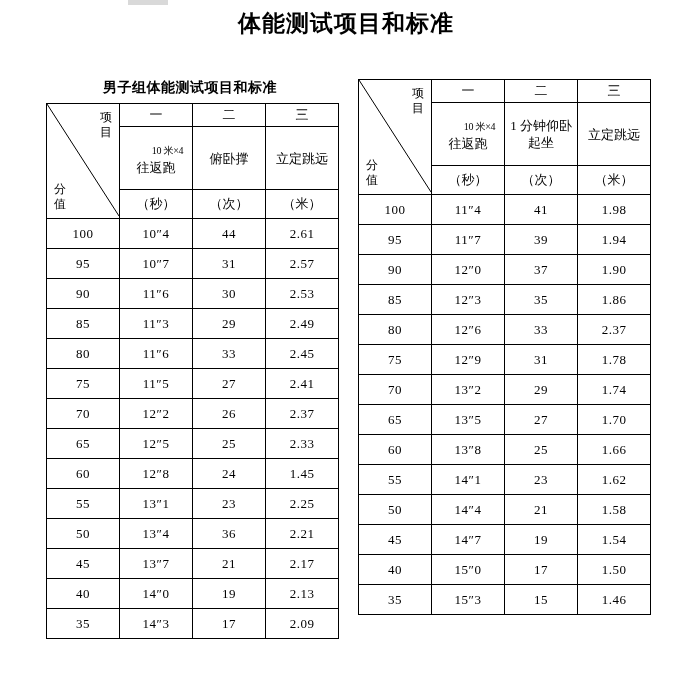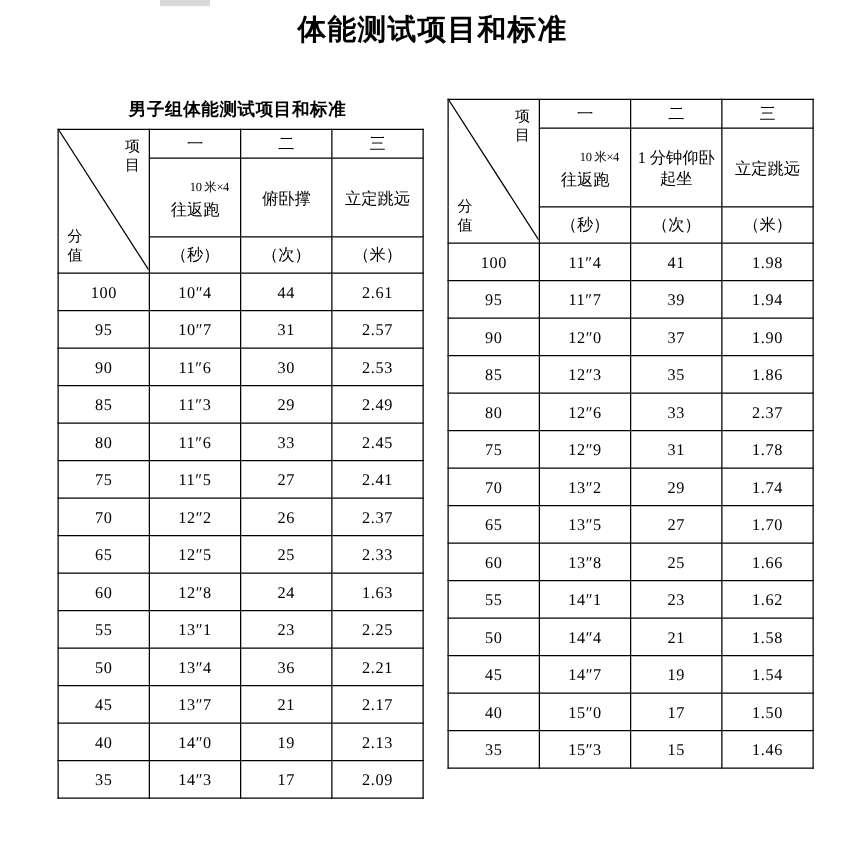--- a/index.html
+++ b/index.html
@@ -214,21 +214,21 @@
         <tr>
           <td class="val">65</td>
           <td class="val">12″5</td>
           <td class="val">25</td>
           <td class="val">2.33</td>
         </tr>
         <tr>
           <td class="val">60</td>
           <td class="val">12″8</td>
           <td class="val">24</td>
-          <td class="val">1.63</td>
+          <td class="val">1.45</td>
         </tr>
         <tr>
           <td class="val">55</td>
           <td class="val">13″1</td>
           <td class="val">23</td>
           <td class="val">2.25</td>
         </tr>
         <tr>
           <td class="val">50</td>
           <td class="val">13″4</td>

